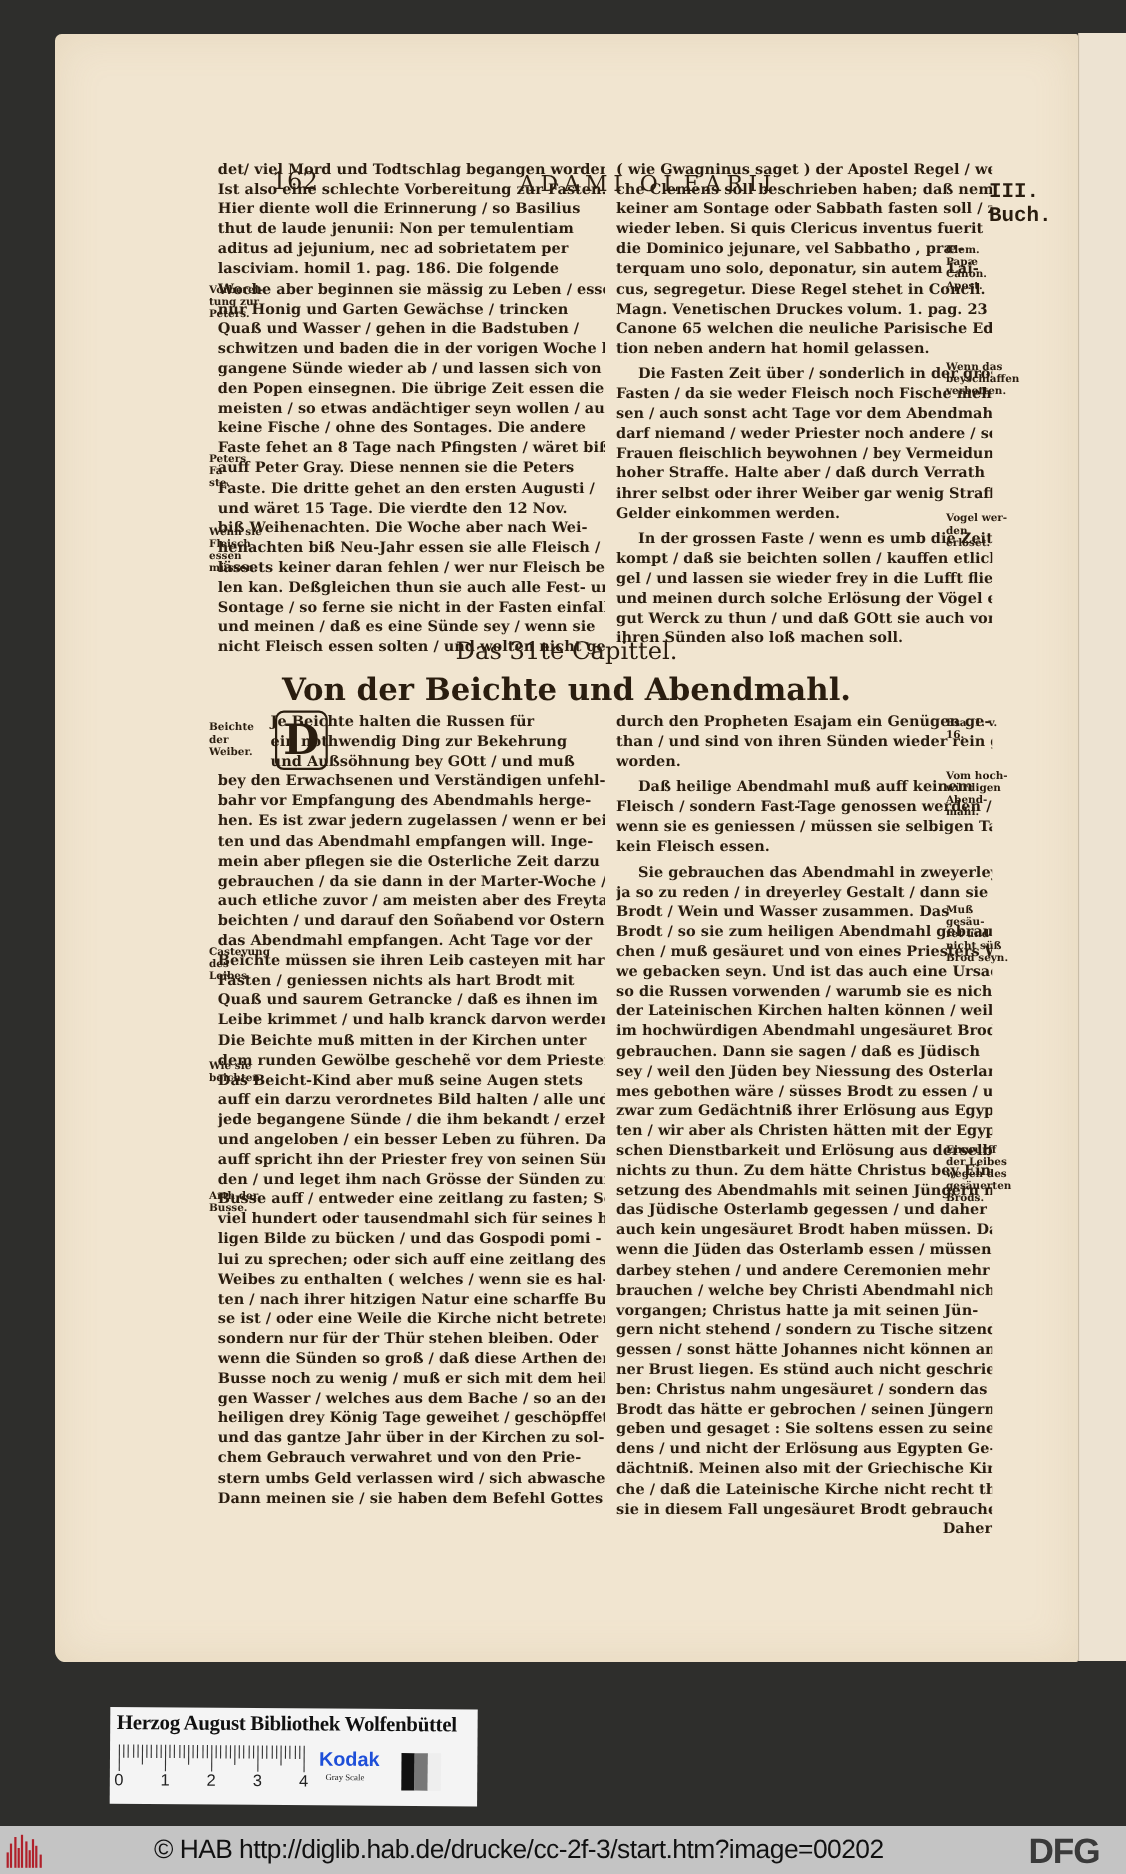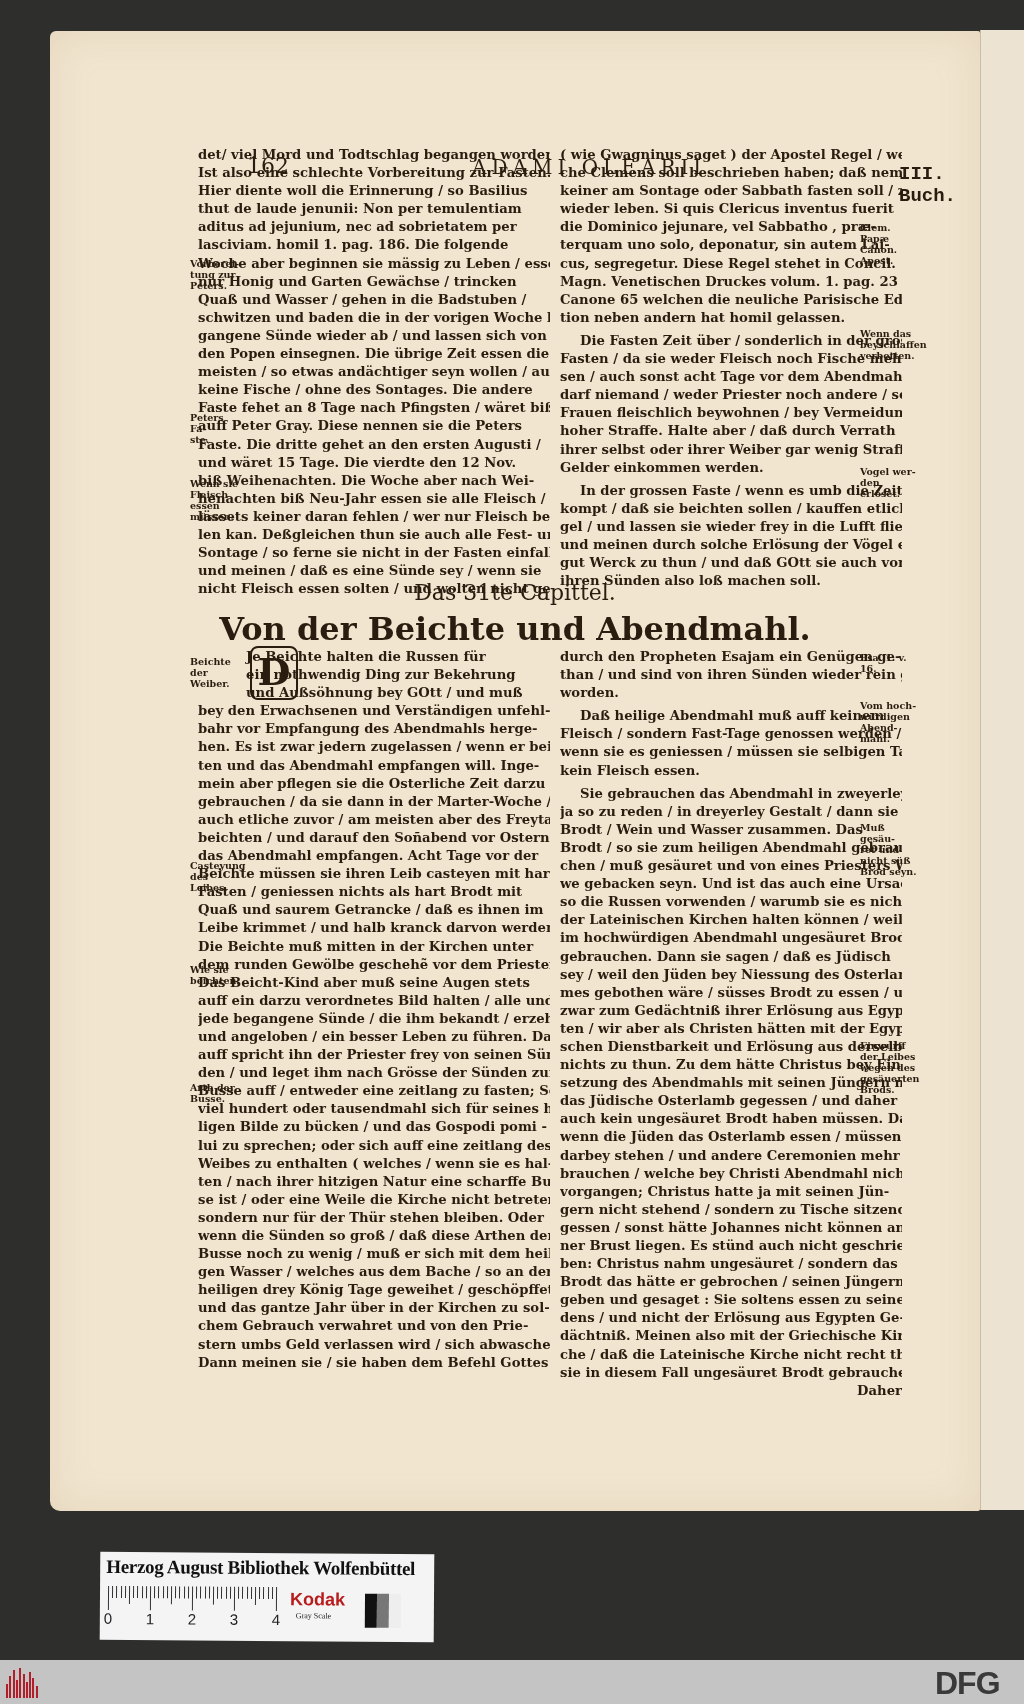--- a/index.html
+++ b/index.html
@@ -17,29 +17,29 @@
   .col-left-top{left:198px;top:146px;width:352px;}
   .col-right-top{left:560px;top:146px;width:342px;}
   .col-left-bot{left:198px;top:648px;width:352px;}
   .col-right-bot{left:560px;top:648px;width:342px;}
   .para-gap{height:5px;}
   .indent{padding-left:20px;}
   .margin-note{position:absolute;font-size:9.5px;line-height:11px;font-weight:bold;font-family:"DejaVu Serif",serif;}
   .mn-left{left:190px;width:52px;text-align:left;}
   .mn-right{left:860px;width:62px;text-align:left;}
   .chapter-number{position:absolute;top:580px;left:0;width:930px;text-align:center;font-size:22px;font-family:"DejaVu Serif",serif;}
-  .chapter-title{position:absolute;top:610px;left:0;width:930px;text-align:center;font-size:32px;font-weight:bold;font-family:"DejaVu Serif",serif;}
+  .chapter-title{position:absolute;top:610px;left:0;width:930px;text-align:center;font-size:28px;font-weight:bold;font-family:"DejaVu Serif",serif;}
   .dropcap{position:absolute;left:250px;top:646px;width:44px;height:50px;border:2px solid #2a1d0f;border-radius:8px;font-size:38px;line-height:48px;text-align:center;font-weight:bold;}
   .cap-indent{padding-left:48px;}
   .scale-card{position:absolute;left:100px;top:1553px;width:334px;height:88px;background:#f4f4f4;transform:rotate(0.4deg);}
   .scale-title{position:absolute;left:6px;top:4px;font-family:"Liberation Serif",serif;font-weight:bold;font-size:19px;color:#111;letter-spacing:-0.3px;}
   .ruler{position:absolute;left:8px;top:34px;width:166px;height:28px;border-bottom:0;}
   .tick{position:absolute;top:0;width:1px;background:#333;}
   .ruler-num{position:absolute;top:44px;font-family:"Liberation Sans",sans-serif;font-size:15px;color:#222;}
-  .kodak{position:absolute;left:190px;top:36px;font-family:"Liberation Sans",sans-serif;font-weight:bold;font-size:18px;color:#b91c1c;}
+  .kodak{position:absolute;left:190px;top:36px;font-family:"Liberation Sans",sans-serif;font-weight:bold;font-size:18px;color:#1d4ed8;}
   .grayscale-label{position:absolute;left:196px;top:58px;font-family:Liberation Serif, serif;font-size:8px;color:#222;}
   .gs{position:absolute;top:40px;width:12px;height:34px;}
   .footer{position:absolute;left:0;top:1660px;width:1024px;height:44px;background:#c4c4c4;}
   .hab-logo{position:absolute;left:6px;top:8px;width:34px;height:30px;}
   .hab-logo span{position:absolute;bottom:0;width:2px;background:#b0202a;}
   .footer-text{position:absolute;left:140px;top:8px;font-family:"Liberation Sans",sans-serif;font-size:24px;color:#111;letter-spacing:-0.5px;}
   .dfg{position:absolute;left:935px;top:5px;font-family:"Liberation Sans",sans-serif;font-weight:bold;font-size:32px;color:#3a3a3a;letter-spacing:-1px;}
 </style>
 </head>
 <body>
@@ -335,14 +335,15 @@
       <span style="left: 3.3px; height: 22px;"></span>
       <span style="left: 6.6px; height: 28px;"></span>
       <span style="left: 9.9px; height: 18px;"></span>
       <span style="left: 13.2px; height: 30px;"></span>
       <span style="left: 16.5px; height: 24px;"></span>
       <span style="left: 19.8px; height: 16px;"></span>
       <span style="left: 23.1px; height: 26px;"></span>
       <span style="left: 26.4px; height: 20px;"></span>
       <span style="left: 29.7px; height: 12px;"></span>
     </div>
+  <div class="footer-text">© HAB http://diglib.hab.de/drucke/cc-2f-3/start.htm?image=00202</div>
   <div class="dfg">DFG</div>
 </div>
 
 </body></html>

